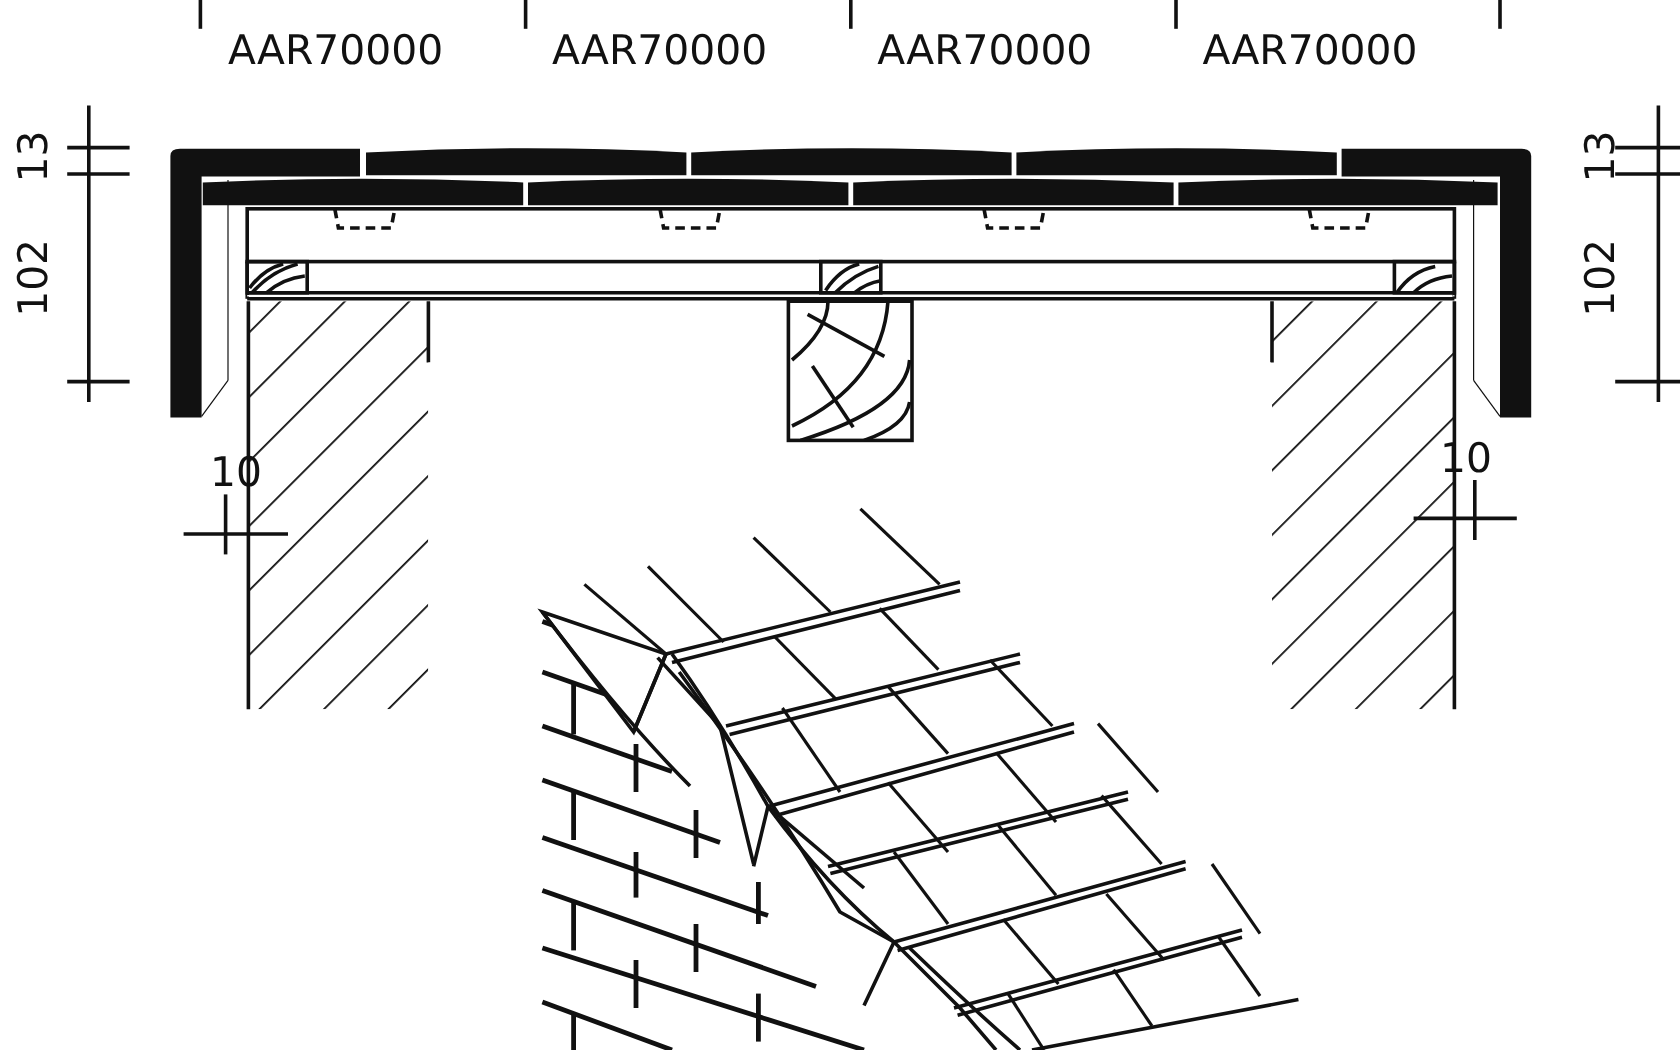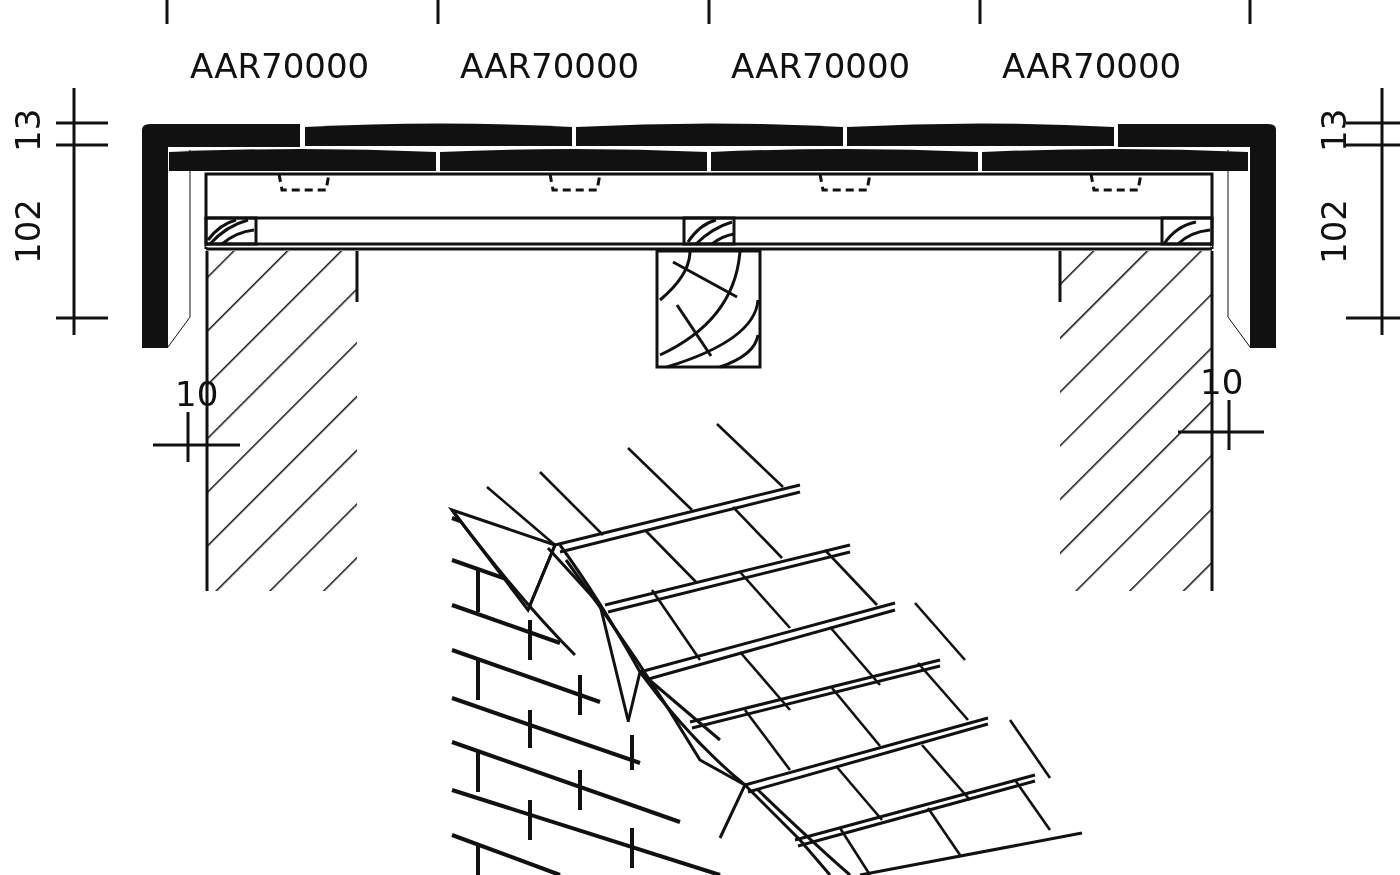--- a/index.html
+++ b/index.html
@@ -1,19 +1,19 @@
 <!DOCTYPE html>
 <html><head>
 <meta charset="utf-8">
 <style>
   html, body { margin:0; padding:0; background:#ffffff; }
   body { width:1400px; height:875px; overflow:hidden; position:relative; font-family:"DejaVu Sans", sans-serif; }
   #drawing { position:absolute; left:0; top:0; width:1400px; height:875px; }
   .lbl { position:absolute; font-family:"DejaVu Sans", sans-serif; color:#111; white-space:nowrap; }
-  .prod { font-size:34px; top:22px; letter-spacing:0px;margin-top:24px; }
+  .prod { font-size:34px; top:22px; letter-spacing:0px; }
   .dim { font-size:34px; }
 </style>
 </head>
 <body>
 
 <svg id="drawing" viewBox="0 0 1400 875" xmlns="http://www.w3.org/2000/svg">
   <defs>
     <pattern id="hatch" patternUnits="userSpaceOnUse" width="38" height="38" patternTransform="rotate(45)">
       <line x1="0" y1="0" x2="0" y2="38" stroke="#111" stroke-width="3"></line>
     </pattern>

